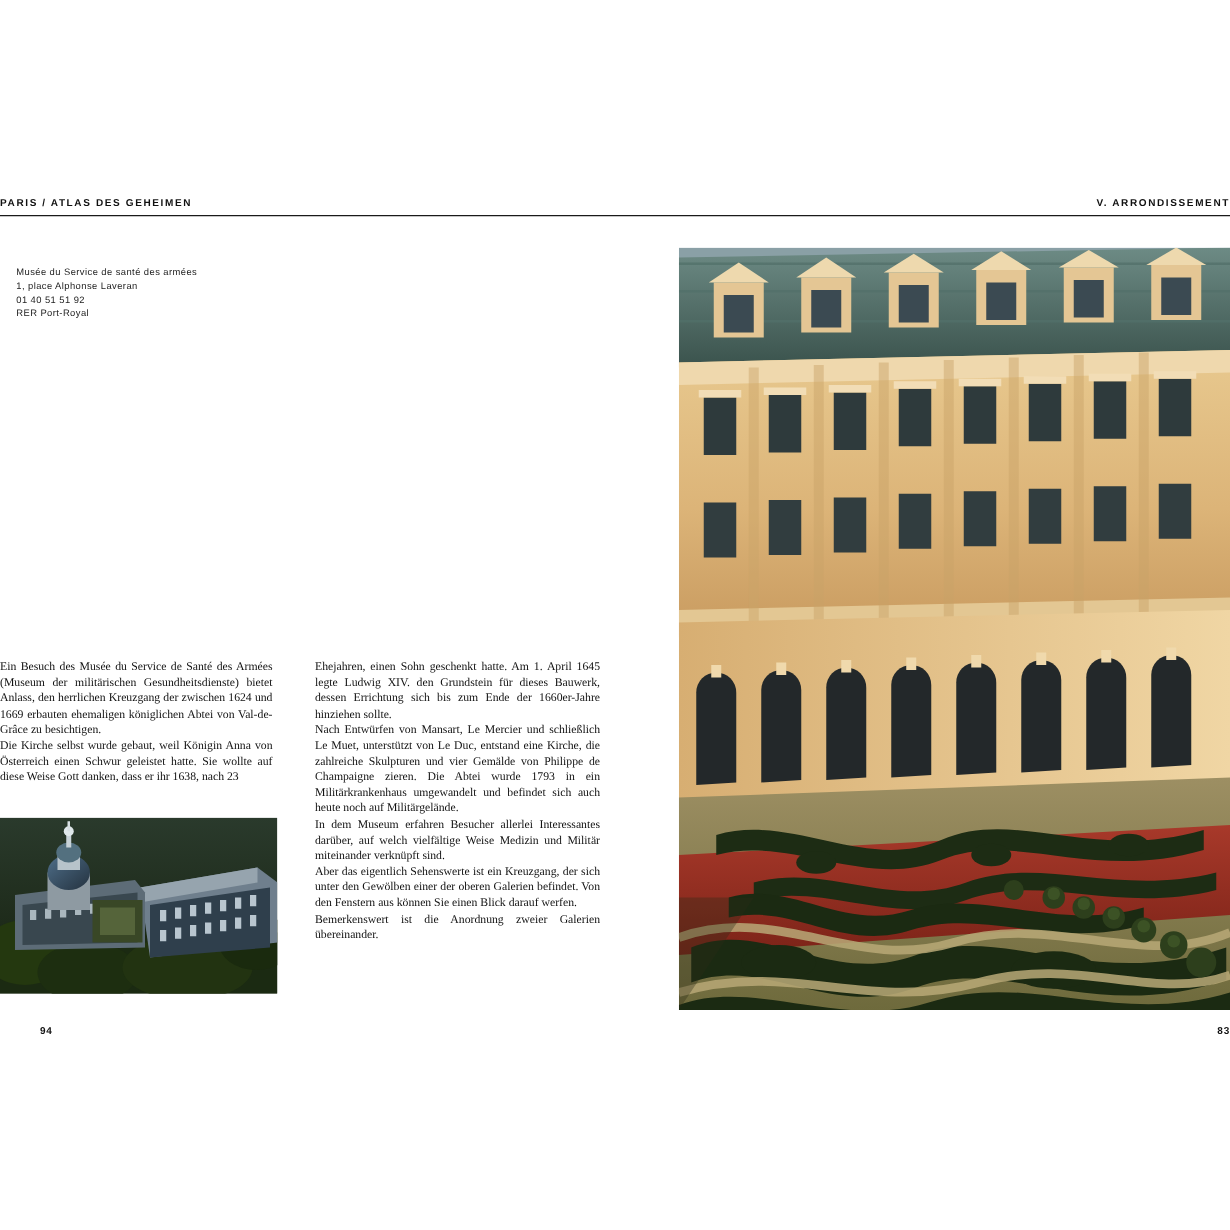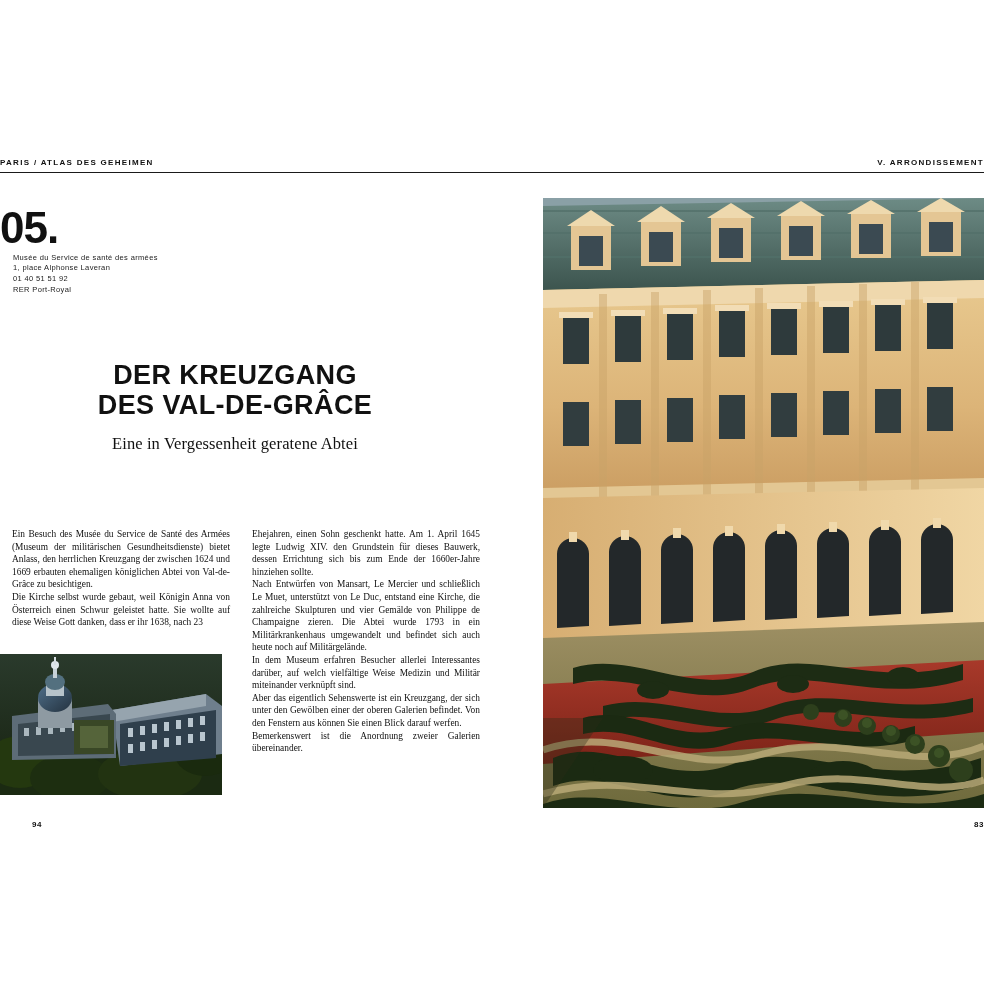--- a/index.html
+++ b/index.html
@@ -95,21 +95,21 @@
   
   .col {
     position: absolute;
     top: 528px;
     font-family: "Liberation Serif", serif;
     font-size: 9.4px;
     line-height: 1.34;
     color: #111111;
     text-align: justify;
   }
-  .col.c1 { left: 0px; width: 218px; padding-left: 12px; }
+  .col.c1 { left: 0px; width: 218px; }
   .col.c2 { left: 252px; width: 228px; }
 
   
   .photo-small {
     position: absolute;
     left: 0px;
     top: 654px;
     width: 222px;
     height: 141px;
     overflow: hidden;
@@ -141,32 +141,26 @@
 </head>
 <body>
 
 <div id="page">
 
   <div class="runhead left">PARIS / ATLAS DES GEHEIMEN</div>
   <div class="runhead right">V. ARRONDISSEMENT</div>
   <div class="rule"></div>
 
   <div class="num-block">
-    <div class="big-number">05.</div>
     <div class="addr" style="white-space:pre-line;padding-left:13px;">Musée du Service de santé des armées
 1, place Alphonse Laveran
 01 40 51 51 92
 RER Port-Royal</div>
   </div>
 
-  <div class="title-wrap">
-    <div class="title">DER KREUZGANG</div>
-    <div class="title">DES VAL-DE-GRÂCE</div>
-    <div class="subtitle">Eine in Vergessenheit geratene Abtei</div>
-  </div>
 
   <div class="col c1" style="white-space:pre-line;">Ein Besuch des Musée du Service de Santé des Armées (Museum der militärischen Gesundheitsdienste) bietet Anlass, den herrlichen Kreuzgang der zwischen 1624 und 1669 erbauten ehemaligen königlichen Abtei von Val-de-Grâce zu besichtigen.
 Die Kirche selbst wurde gebaut, weil Königin Anna von Österreich einen Schwur geleistet hatte. Sie wollte auf diese Weise Gott danken, dass er ihr 1638, nach 23</div>
   <div class="col c2" style="white-space:pre-line;">Ehejahren, einen Sohn geschenkt hatte. Am 1. April 1645 legte Ludwig XIV. den Grundstein für dieses Bauwerk, dessen Errichtung sich bis zum Ende der 1660er-Jahre hinziehen sollte.
 Nach Entwürfen von Mansart, Le Mercier und schließlich Le Muet, unterstützt von Le Duc, entstand eine Kirche, die zahlreiche Skulpturen und vier Gemälde von Philippe de Champaigne zieren. Die Abtei wurde 1793 in ein Militärkrankenhaus umgewandelt und befindet sich auch heute noch auf Militärgelände.
 In dem Museum erfahren Besucher allerlei Interessantes darüber, auf welch vielfältige Weise Medizin und Militär miteinander verknüpft sind.
 Aber das eigentlich Sehenswerte ist ein Kreuzgang, der sich unter den Gewölben einer der oberen Galerien befindet. Von den Fenstern aus können Sie einen Blick darauf werfen.
 Bemerkenswert ist die Anordnung zweier Galerien übereinander.</div>
 
   <div class="photo-small">

